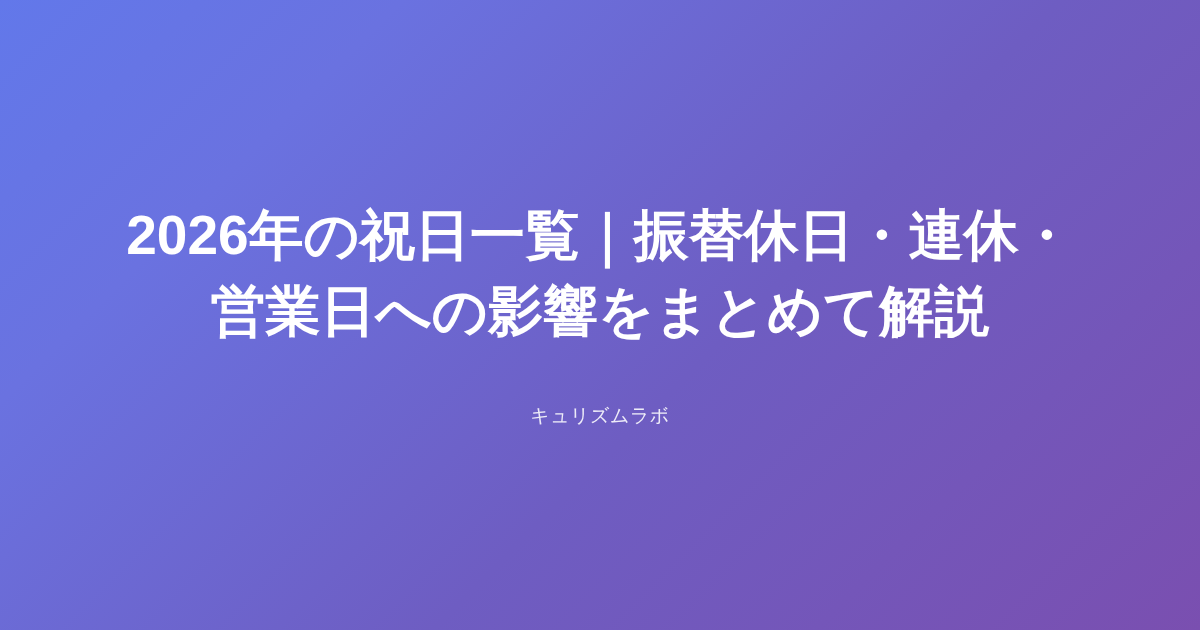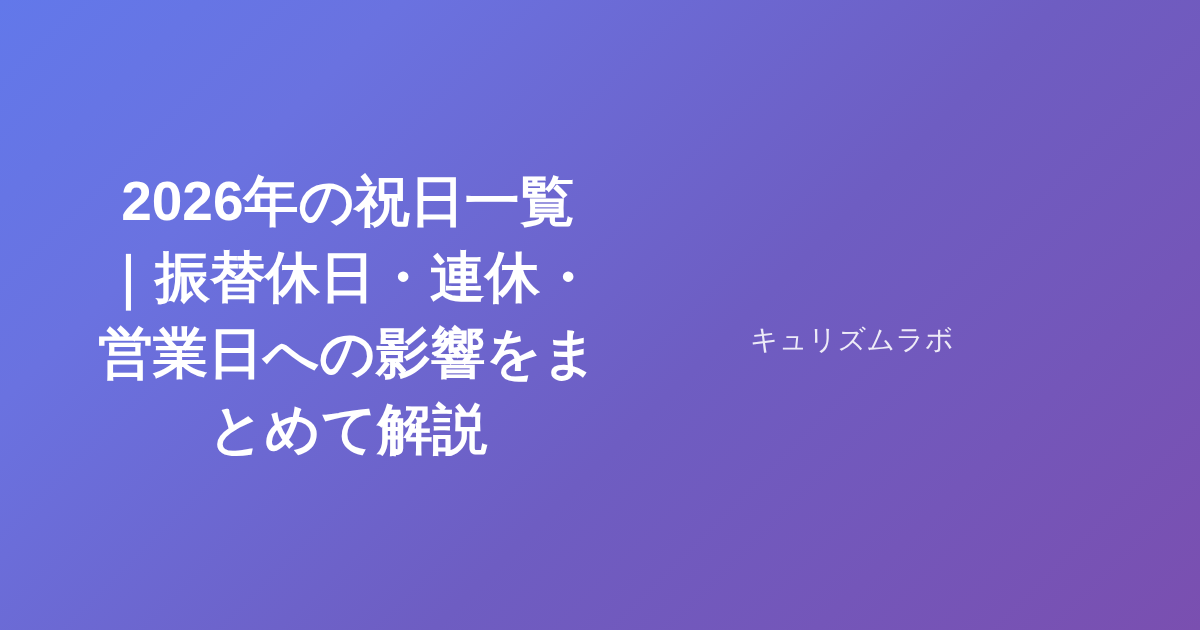--- a/index.html
+++ b/index.html
@@ -26,20 +26,21 @@
     background-image: linear-gradient(135deg, #6278ea 0%, #6a72e0 22%, #6e5dc2 58%, #7a4fb0 100%);
   }
 
   .content-wrap {
     position: absolute;
     left: 0;
     top: 0;
     width: 1200px;
     height: 630px;
     display: flex;
+    flex-direction: column;
     align-items: center;
     justify-content: center;
     box-sizing: border-box;
     padding: 0 96px;
   }
 
   .og-title {
     margin: 0;
     width: 100%;
     max-width: 968px;
@@ -55,21 +56,21 @@
   }
 
   .og-subtitle {
     margin: 0;
     padding-top: 50px;
     width: 100%;
     text-align: center;
     color: rgba(255, 255, 255, 0.88);
     font-family: "Liberation Sans", "DejaVu Sans", sans-serif;
     font-weight: 400;
-    font-size: 28px;
+    font-size: 19px;
     line-height: 34px;
     letter-spacing: 0.5px;
   }
 </style>
 </head>
 <body>
 
 <div class="og-card">
   <div class="content-wrap">
     <h1 class="og-title">2026年の祝日一覧｜振替休日・連休・営業日への影響をまとめて解説</h1>

